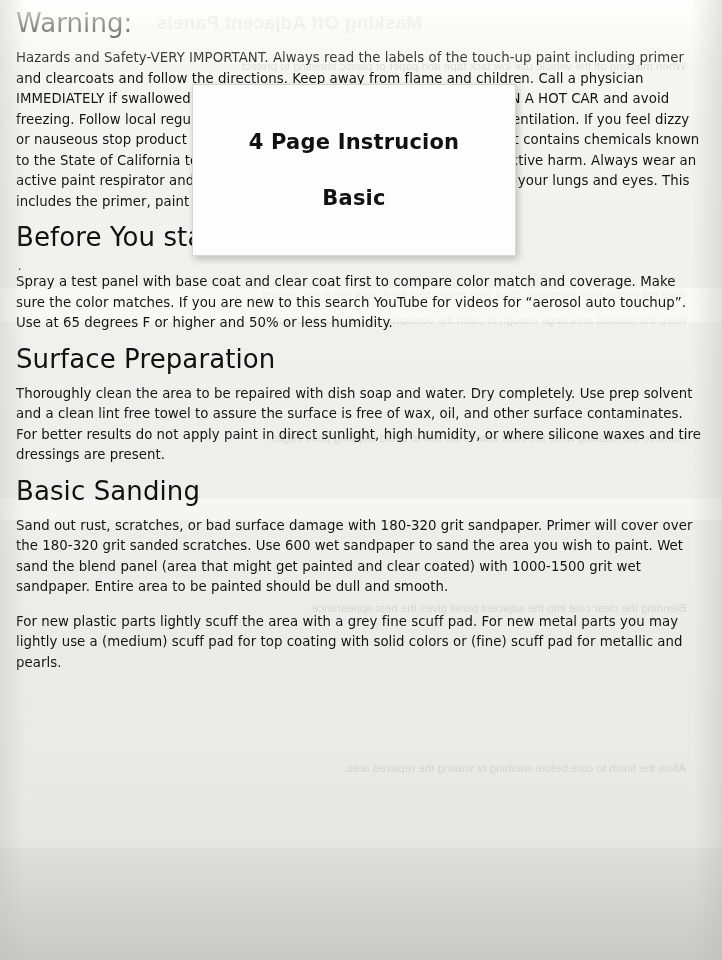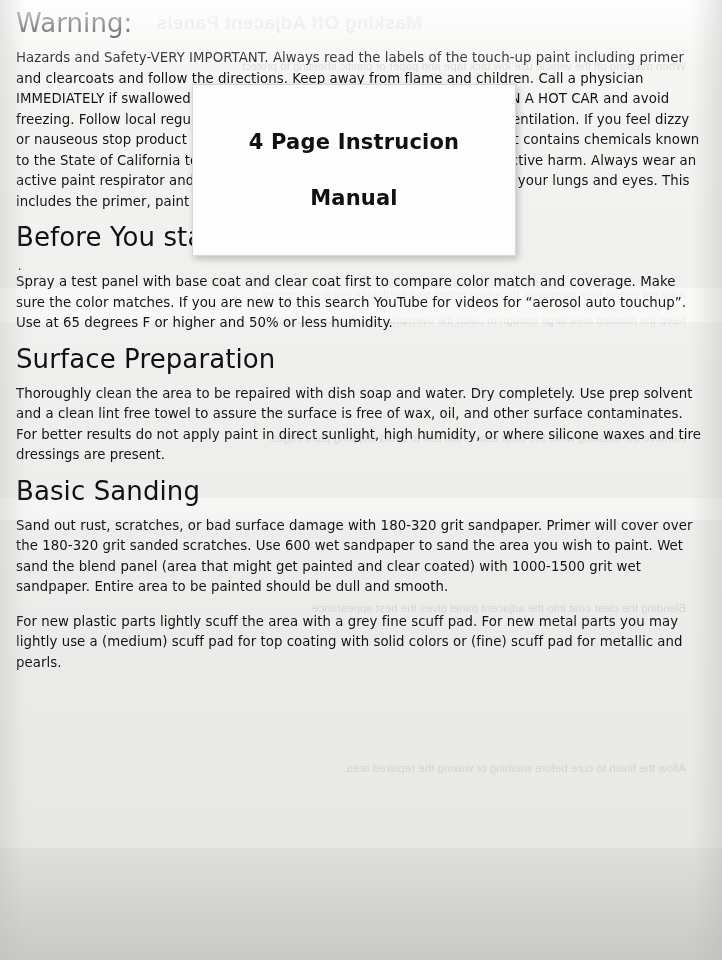--- a/index.html
+++ b/index.html
@@ -175,20 +175,20 @@
     <h1 class="sec h-surface">Surface Preparation</h1>
     <p class="body">Thoroughly clean the area to be repaired with dish soap and water.  Dry completely. Use prep solvent and a clean lint free towel to assure the surface is free of wax, oil, and other surface contaminates. For better results do not apply paint in direct sunlight, high humidity, or where silicone waxes and tire dressings are present.</p>
 
     <h1 class="sec h-sanding">Basic Sanding</h1>
     <p class="body">Sand out rust, scratches, or bad surface damage with 180-320 grit sandpaper. Primer will cover over the 180-320 grit sanded scratches. Use 600 wet sandpaper to sand the area you wish to paint. Wet sand the blend panel (area that might get painted and clear coated) with 1000-1500 grit wet sandpaper. Entire area to be painted should be dull and smooth.</p>
     <p class="body" style="margin-top:14px;">For new plastic parts lightly scuff the area with a grey fine scuff pad. For new metal parts you may lightly use a (medium) scuff pad for top coating with solid colors or (fine) scuff pad for metallic and pearls.</p>
   </div>
 
   <div class="card">
     <div class="card-line">4 Page Instrucion</div>
-    <div class="card-line">Manual</div>
+    <div class="card-line">Basic</div>
   </div>
 
   <div class="paper-shade-top"></div>
   <div class="paper-shade-bottom"></div>
   <div class="paper-shade-left"></div>
   <div class="paper-shade-right"></div>
 </div>
 
 </body></html>

